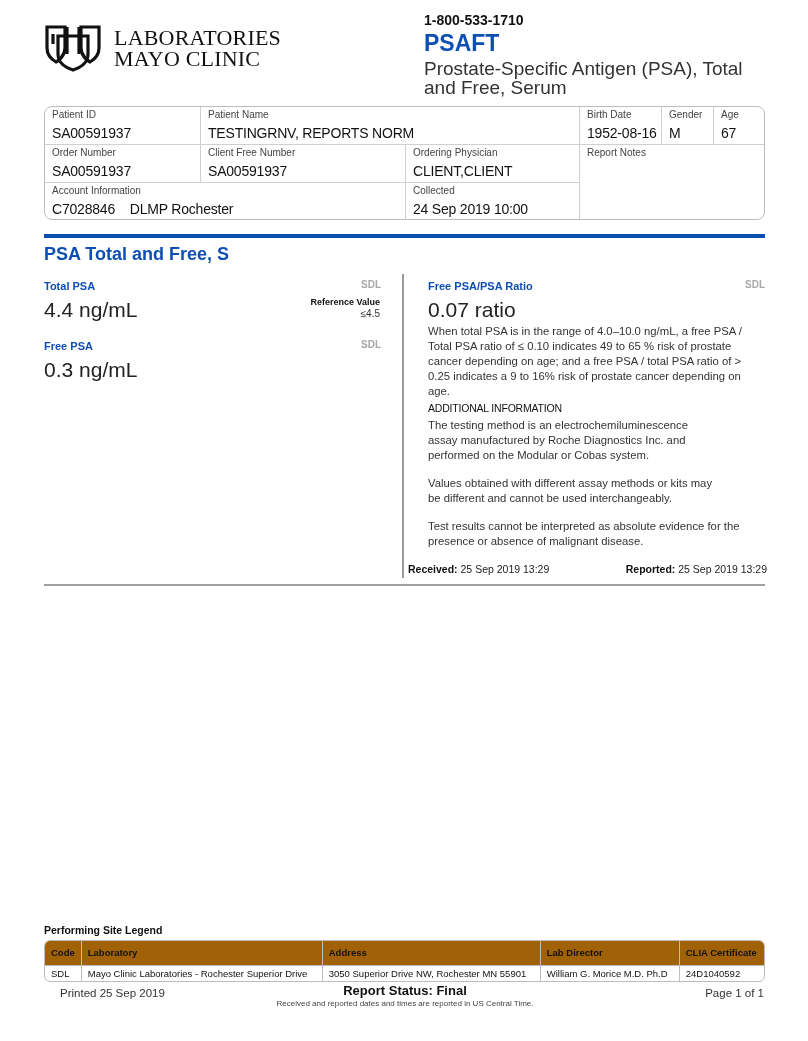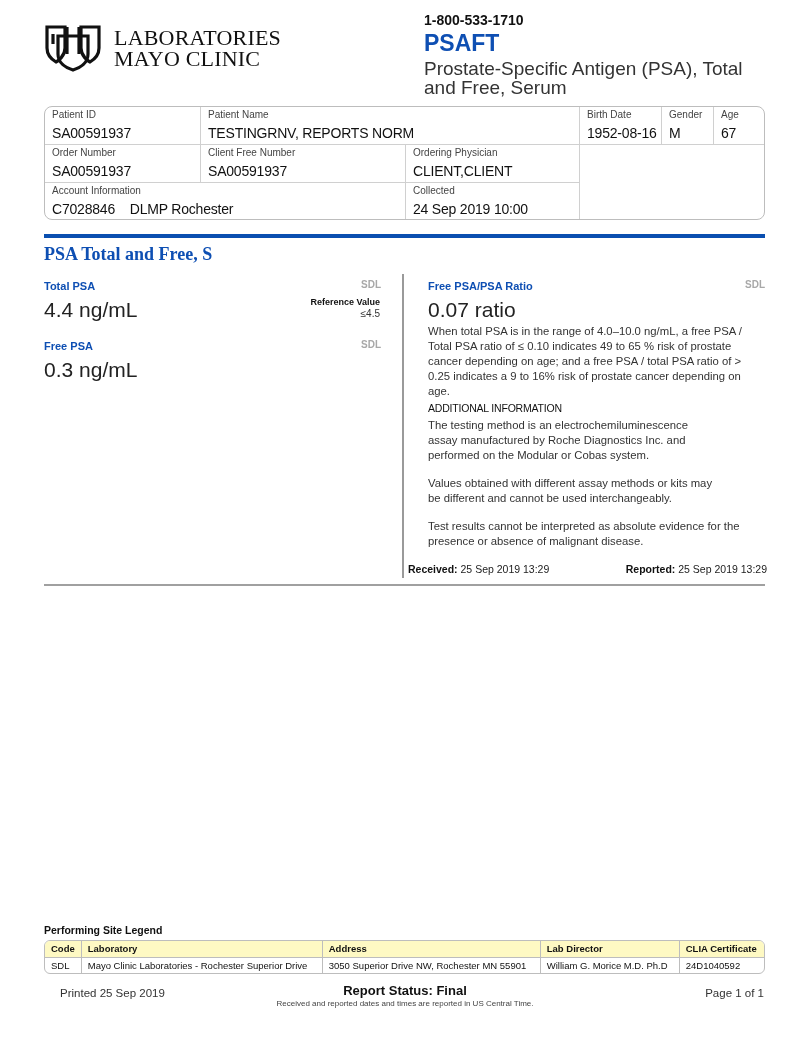--- a/index.html
+++ b/index.html
@@ -18,42 +18,42 @@
   
   .info { position: absolute; left: 44px; top: 106px; width: 721px; height: 114px; border: 1px solid #bdbdbd; border-radius: 8px; }
   .cell { position: absolute; border-right: 1px solid #d0d0d0; border-bottom: 1px solid #d0d0d0; padding: 2px 0 0 7px; }
   .cell .lbl { font-size: 10px; color: #444; line-height: 12px; }
   .cell .val { font-size: 14px; color: #111; margin-top: 4px; font-family: "Liberation Sans", sans-serif; font-stretch: condensed; letter-spacing: -0.2px; }
   .noright { border-right: none; }
   .nobottom { border-bottom: none; }
 
   
   .blue-rule { position: absolute; left: 44px; top: 234px; width: 721px; height: 4px; background: #0a4fb0; }
-  .section-title { position: absolute; left: 44px; top: 244px; font-size: 18px; font-weight: bold; color: #0e4fb3; font-family: Liberation Serif, serif; }
+  .section-title { position: absolute; left: 44px; top: 244px; font-size: 18px; font-weight: bold; color: #0e4fb3; }
 
   
   .res-label { position: absolute; font-size: 11px; font-weight: bold; color: #0e4fb3; }
   .res-value { position: absolute; font-size: 21px; color: #222; }
   .site { position: absolute; font-size: 10px; font-weight: bold; color: #a8a8a8; }
   .ref-label { position: absolute; font-size: 9px; font-weight: bold; color: #111; text-align: right; }
   .ref-value { position: absolute; font-size: 10px; color: #333; text-align: right; }
   .vdivider { position: absolute; left: 402px; top: 274px; width: 2px; height: 304px; background: #9a9a9a; }
 
   
   .ratio-text { position: absolute; left: 428px; width: 335px; font-size: 11.3px; line-height: 15px; color: #333; }
   .addl-head { position: absolute; left: 428px; top: 402px; font-size: 10.5px; color: #111; letter-spacing: -0.2px; }
   .dates { position: absolute; top: 563px; font-size: 10.5px; color: #222; }
   .dates b { color: #111; }
   .bottom-rule { position: absolute; left: 44px; top: 584px; width: 721px; height: 2px; background: #a0a0a0; }
 
   
   .legend-title { position: absolute; left: 44px; top: 924px; font-size: 10.5px; font-weight: bold; color: #111; }
   .legend { position: absolute; left: 44px; top: 940px; width: 721px; border: 1px solid #bdbdbd; border-radius: 6px; overflow: hidden; font-size: 9.5px; }
   .legend table { width: 100%; border-collapse: collapse; }
-  .legend th { background: #fef9c3; text-align: left; font-weight: bold; padding: 2px 6px; height: 16px; border-right: 1px solid #bdbdbd; border-bottom: 1px solid #bdbdbd; color: #111; }
+  .legend th { background: #a16207; text-align: left; font-weight: bold; padding: 2px 6px; height: 24px; border-right: 1px solid #bdbdbd; border-bottom: 1px solid #bdbdbd; color: #111; }
   .legend td { text-align: left; padding: 2px 6px; height: 16px; border-right: 1px solid #bdbdbd; color: #111; }
   .legend th:last-child, .legend td:last-child { border-right: none; }
 
   
   .printed { position: absolute; left: 44px; top: 987px; font-size: 11.5px; color: #333; padding-left: 16px; }
   .status { position: absolute; left: 200px; width: 410px; top: 983px; text-align: center; }
   .status .st { font-size: 13px; font-weight: bold; color: #111; }
   .status .note { font-size: 8px; color: #444; margin-top: 1px; }
   .page { position: absolute; right: 44px; top: 987px; font-size: 11.5px; color: #333; }
 </style>
@@ -109,20 +109,24 @@
     <div class="lbl">Order Number</div>
     <div class="val">SA00591937</div>
   </div>
   <div class="cell" style="left:156px;top:38px;width:205px;height:38px;">
     <div class="lbl">Client Free Number</div>
     <div class="val">SA00591937</div>
   </div>
   <div class="cell" style="left:361px;top:38px;width:174px;height:38px;">
     <div class="lbl">Ordering Physician</div>
     <div class="val">CLIENT,CLIENT</div>
+  </div>
+  <div class="cell noright nobottom" style="left:535px;top:38px;width:184px;height:74px;">
+    <div class="lbl">Report Notes</div>
+    <div class="val"></div>
   </div>
 
   <div class="cell nobottom" style="left:0;top:76px;width:361px;height:36px;">
     <div class="lbl">Account Information</div>
     <div class="val" style="white-space:pre;">C7028846    DLMP Rochester</div>
   </div>
   <div class="cell nobottom" style="left:361px;top:76px;width:174px;height:36px;">
     <div class="lbl">Collected</div>
     <div class="val">24 Sep 2019 10:00</div>
   </div>

